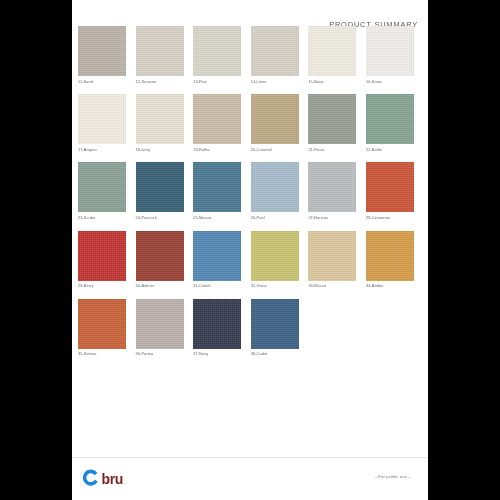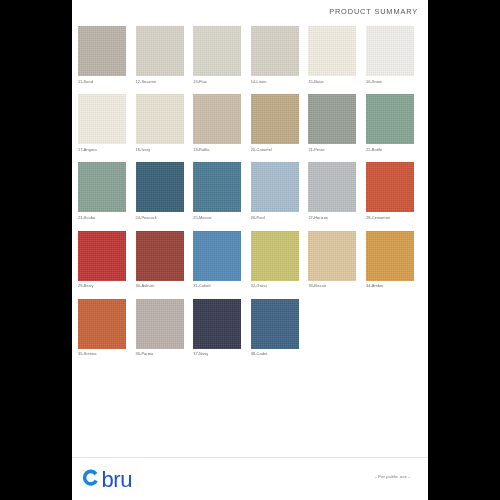--- a/index.html
+++ b/index.html
@@ -36,21 +36,21 @@
   #header {
     position: absolute;
     left: 0;
     top: 0;
     width: 356px;
     height: 26px;
   }
   #doc-title {
     position: absolute;
     right: 10px;
-    top: 7px;
+    top: 20px;
     font-size: 7.4px;
     letter-spacing: 0.85px;
     color: #58585a;
     white-space: nowrap;
   }
 
   
   #grid {
     position: absolute;
     left: 6px;
@@ -109,23 +109,23 @@
     position: absolute;
     left: 10px;
     top: 10px;
     display: flex;
     align-items: center;
   }
   #logo-mark {
     display: block;
   }
   #logo-text {
-    font-size: 22px;
-    font-weight: normal;
-    color: #1d4ed8;
+    font-size: 14px;
+    font-weight: bold;
+    color: #7f1d1d;
     letter-spacing: -0.4px;
     line-height: 17px;
     margin-left: 0.5px;
     font-family: "Liberation Sans", sans-serif;
   }
   #footer-note {
     position: absolute;
     right: 18px;
     top: 16px;
     font-size: 4.4px;

